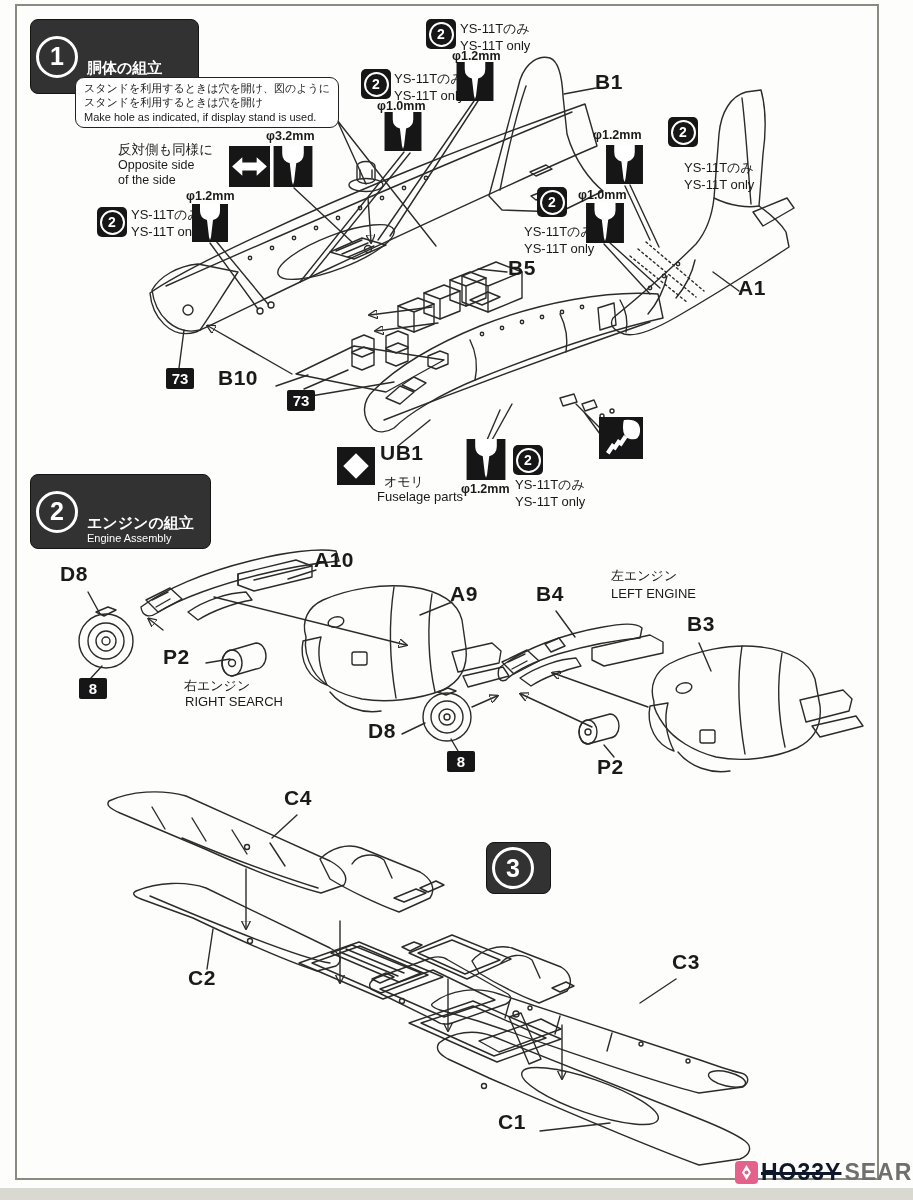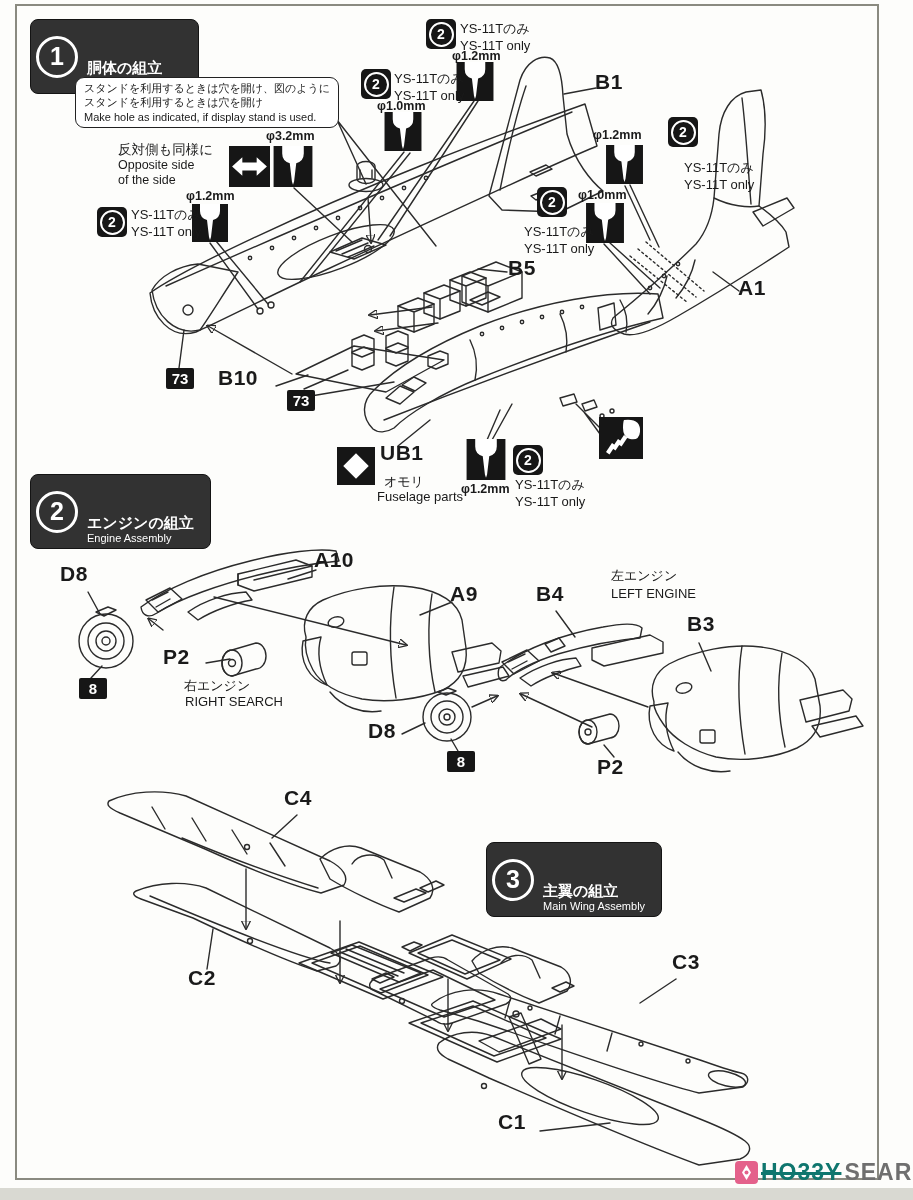--- a/index.html
+++ b/index.html
@@ -33,21 +33,21 @@
       align-items:center;justify-content:center;}
   .ystext{font-size:13px;line-height:1.3;}
   .drill-size{font-size:12.5px;font-weight:bold;}
   .plabel{font-size:21px;font-weight:bold;letter-spacing:0.5px;}
   .paintbox{min-width:22px;height:21px;background:#161616;color:#fff;
       font-weight:bold;font-size:15px;display:flex;align-items:center;
       justify-content:center;padding:0 3px;border-radius:2px;}
   .sublabel{font-size:13px;line-height:1.25;}
   .icn{display:block;}
   .wm{position:absolute;left:735px;top:1159px;display:flex;align-items:center;gap:3px;}
-  .wmh{color:#0f766e;font-weight:bold;font-size:23px;letter-spacing:1px;
+  .wmh{color:#0f172a;font-weight:bold;font-size:23px;letter-spacing:1px;
       text-decoration:line-through;text-decoration-thickness:2.5px;}
   .wms{color:#6f6f6f;font-weight:bold;font-size:23px;letter-spacing:1px;}
 </style>
 </head>
 <body>
 
 <div class="frame"></div>
 
 <svg class="art" width="913" height="1200" viewBox="0 0 913 1200">
   <defs>
@@ -460,24 +460,20 @@
 <div class="abs plabel" style="left:368px;top:719px">D8</div>
 <div class="abs paintbox" style="left:447px;top:751px">8</div>
 <div class="abs plabel" style="left:536px;top:582px">B4</div>
 <div class="abs sublabel" style="left:611px;top:568px">左エンジン</div>
 <div class="abs sublabel en" style="left:611px;top:586px">LEFT ENGINE</div>
 <div class="abs plabel" style="left:687px;top:612px">B3</div>
 <div class="abs plabel" style="left:597px;top:755px">P2</div>
 
 <div class="stephdr" style="left:486px;top:842px">
   <div class="stepnum">3</div>
-  <div class="steptitles">
-    <div class="tjp">主翼の組立</div>
-    <div class="ten">Main Wing Assembly</div>
-  </div>
 </div>
 
 <div class="abs plabel" style="left:284px;top:786px">C4</div>
 <div class="abs plabel" style="left:188px;top:966px">C2</div>
 <div class="abs plabel" style="left:672px;top:950px">C3</div>
 <div class="abs plabel" style="left:498px;top:1110px">C1</div>
 
 <div class="wm">
   <svg class="icn" width="23" height="23" viewBox="0 0 23 23">
       <rect width="23" height="23" rx="4" fill="#e4618b" stroke="none"></rect>

